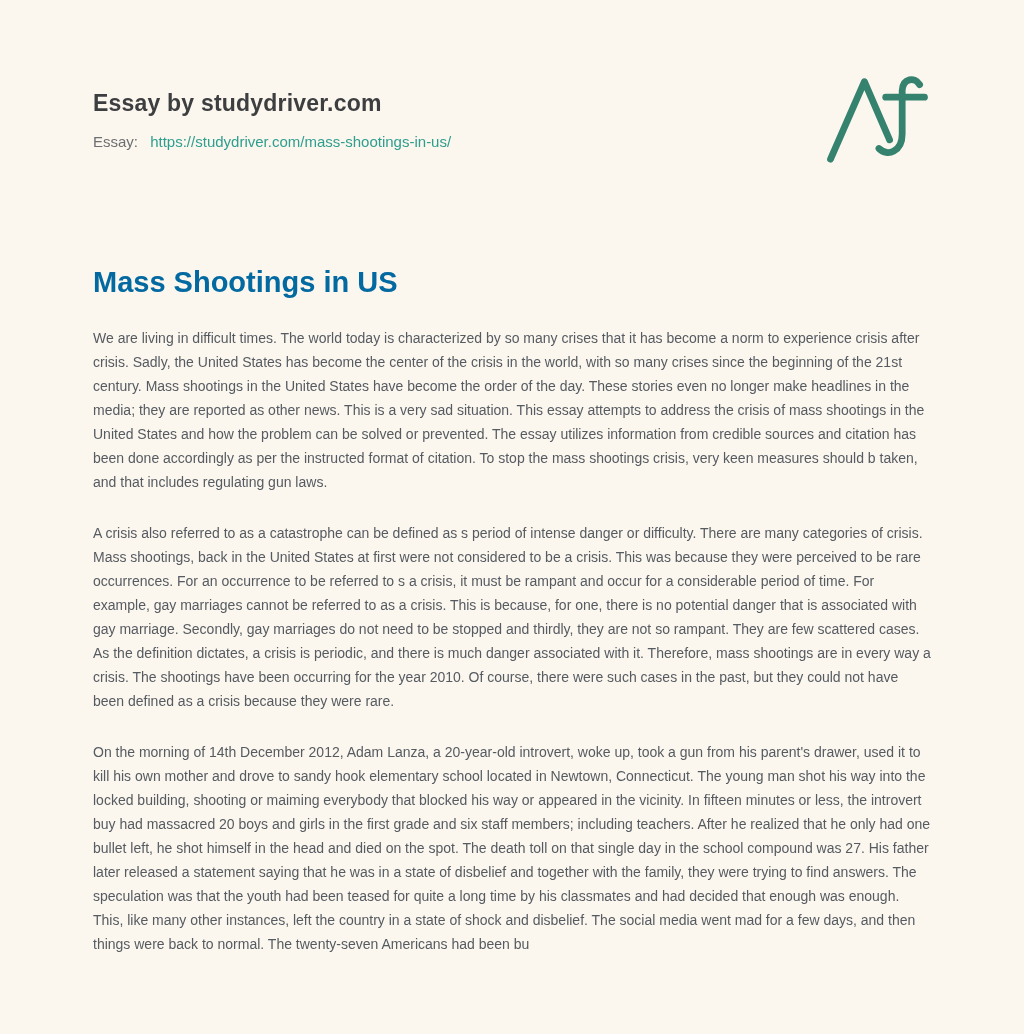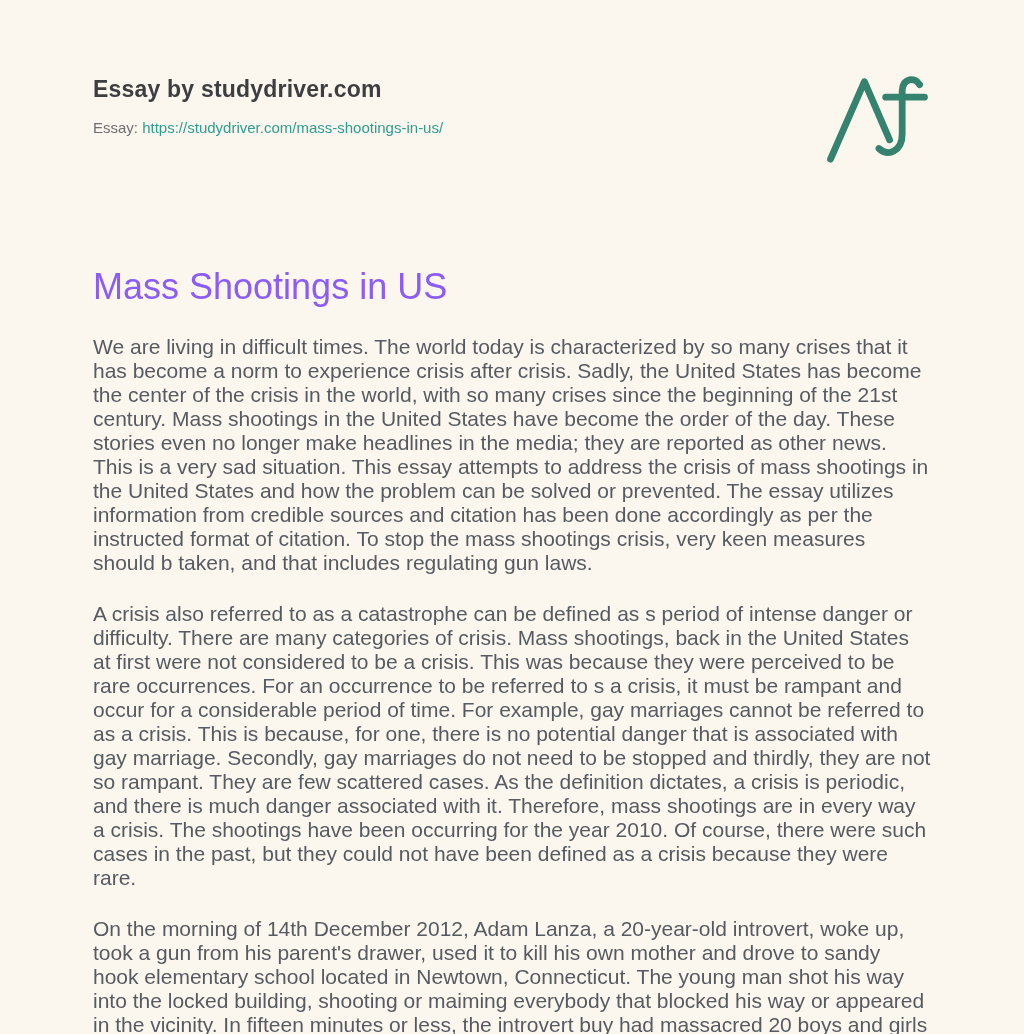--- a/index.html
+++ b/index.html
@@ -15,53 +15,54 @@
     font-family: "Liberation Sans", sans-serif;
   }
   .container {
     width: 838px;
     margin: 0 auto;
     padding-top: 76px;
   }
   .header {
     display: flex;
     justify-content: space-between;
-    align-items: flex-start;
+    align-items: center;
   }
   .site-heading {
     margin: 0 0 16px 0;
     font-size: 23px;
     font-weight: 700;
     color: #3d3e40;
     letter-spacing: 0.2px;
   }
   .source-line {
     font-size: 15px;
     color: #6e6f71;
   }
   .source-line a {
     color: #2e9e8f;
     text-decoration: none;
+    margin-left: 8px;
   }
   .logo {
     width: 108px;
     height: 92px;
     margin-top: -4px;
     flex-shrink: 0;
   }
   .logo svg { display: block; width: 100%; height: 100%; }
   .essay-title {
     margin: 102px 0 27px 0;
-    font-size: 36px;
-    font-weight: 400;
-    color: #8b5cf6;
+    font-size: 29px;
+    font-weight: 700;
+    color: #0369a1;
   }
   .essay p {
     margin: 0 0 27px 0;
-    font-size: 21px;
+    font-size: 14px;
     line-height: 24px;
     color: #565b61;
   }
 </style>
 </head>
 <body>
 
 <div class="container">
 
   <div class="header">

